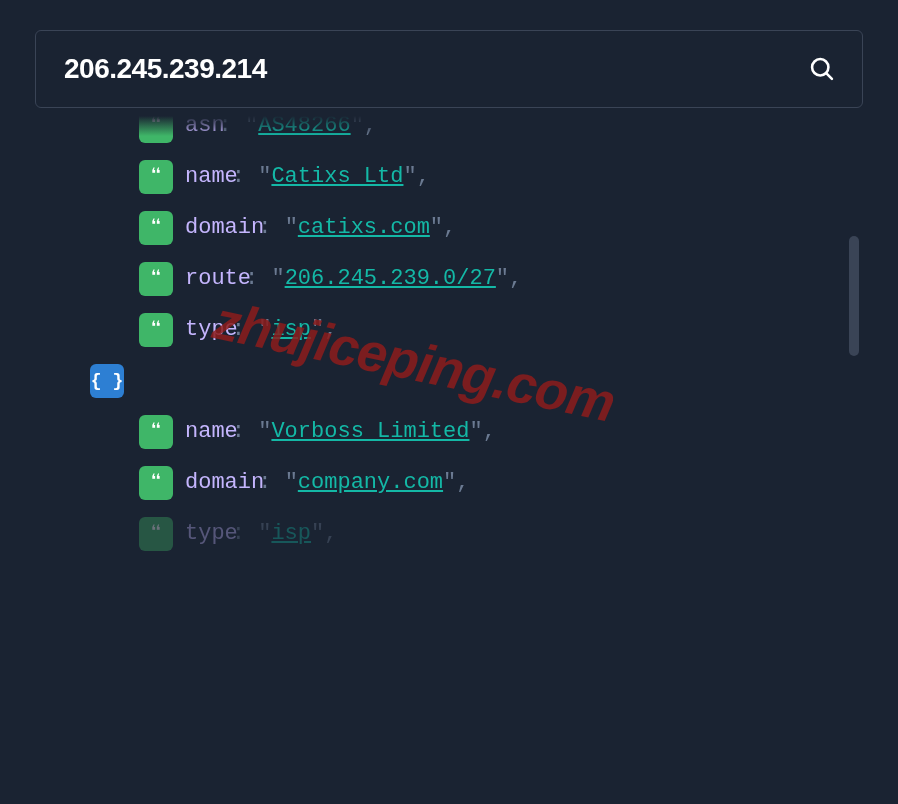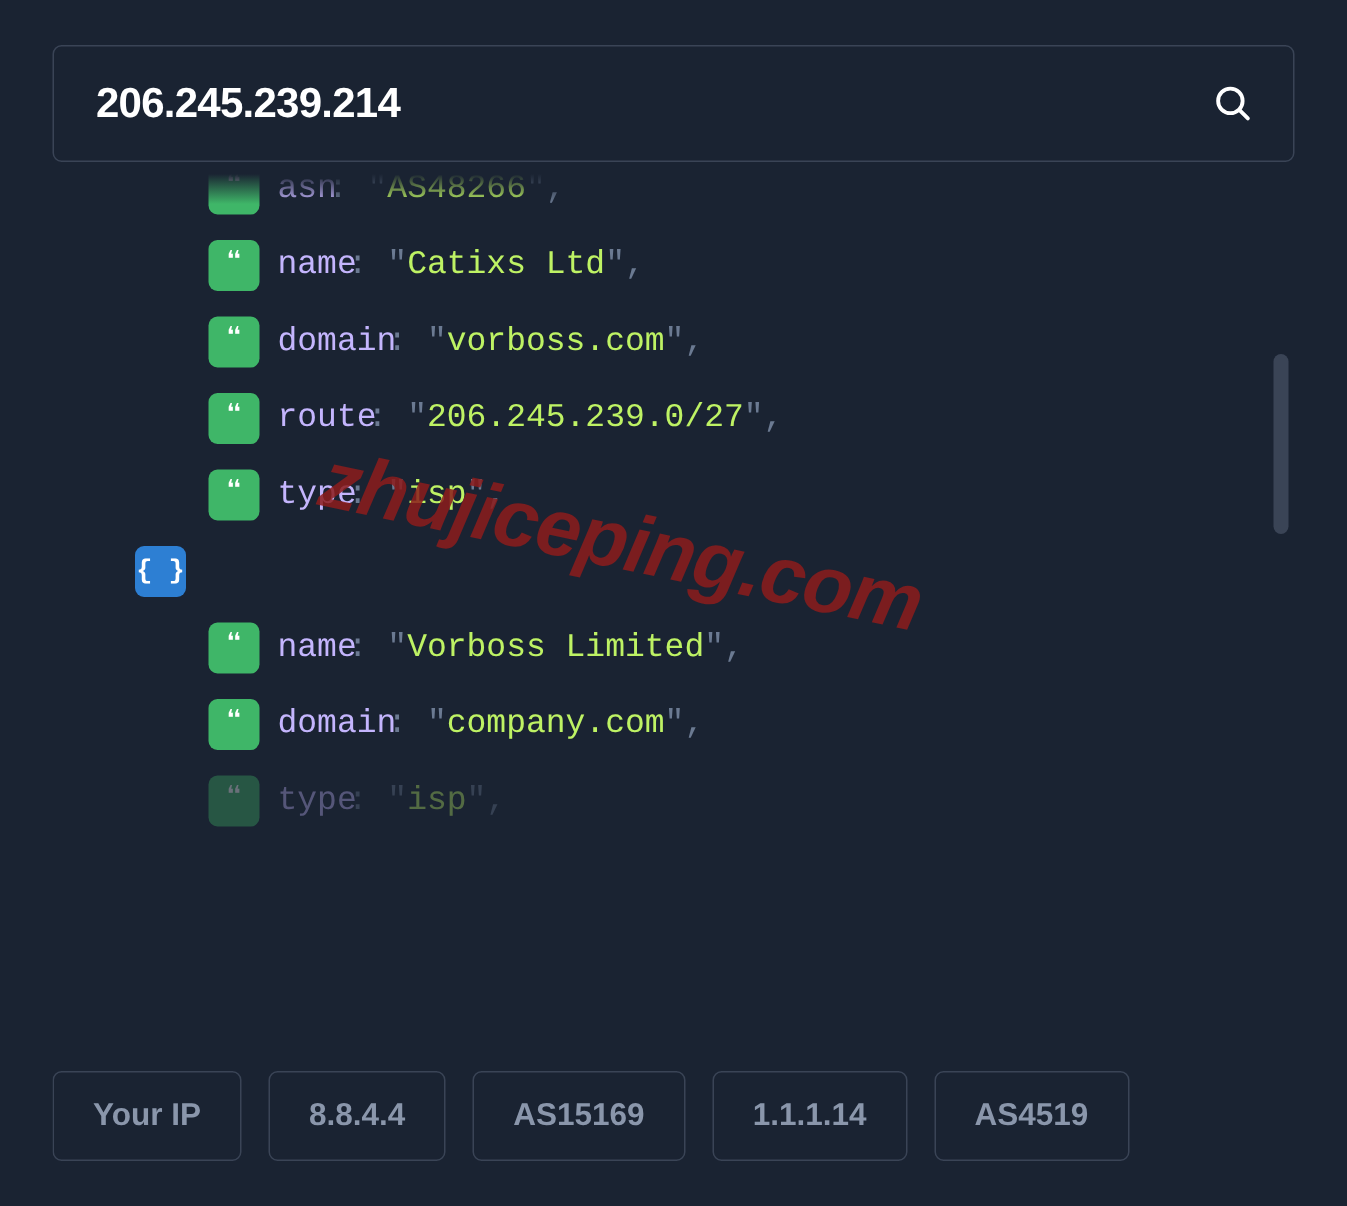--- a/index.html
+++ b/index.html
@@ -82,21 +82,21 @@
     font-size: 20px;
   }
   .badge-obj {
     background: #2d7fd3;
     color: #fff;
     font-size: 18px;
   }
   .key { color: #c4b5fd; }
   .colon { color: #6b7a92; margin-left: -6px; }
   .quote { color: #6b7a92; }
-  .str { color: #bef264; }
+  .str { color: #14b8a6; text-decoration: underline; }
   .objtype { color: #6b7a92; }
   .comma { color: #6b7a92; }
   .faded { opacity: 0.35; }
   .fade-top {
     position: absolute;
     top: 0; left: 0; right: 0;
     height: 20px;
     background: linear-gradient(to bottom, #1a2332 0%, rgba(26,35,50,0) 100%);
     pointer-events: none;
     z-index: 2;
@@ -188,21 +188,21 @@
         <span>
           <span class="key">name</span><span class="colon">:</span>
           <span class="quote"> "</span><span class="str">Catixs Ltd</span><span class="quote">"</span><span class="comma">,</span>
         </span>
       </div>
 
       <div class="json-row indent-2">
         <span class="badge badge-str">❝</span>
         <span>
           <span class="key">domain</span><span class="colon">:</span>
-          <span class="quote"> "</span><span class="str">vorboss.com</span><span class="quote">"</span><span class="comma">,</span>
+          <span class="quote"> "</span><span class="str">catixs.com</span><span class="quote">"</span><span class="comma">,</span>
         </span>
       </div>
 
       <div class="json-row indent-2">
         <span class="badge badge-str">❝</span>
         <span>
           <span class="key">route</span><span class="colon">:</span>
           <span class="quote"> "</span><span class="str">206.245.239.0/27</span><span class="quote">"</span><span class="comma">,</span>
         </span>
       </div>
@@ -240,23 +240,16 @@
         <span>
           <span class="key">type</span><span class="colon">:</span>
           <span class="quote"> "</span><span class="str">isp</span><span class="quote">"</span><span class="comma">,</span>
         </span>
       </div>
 
     </div>
     <div class="fade-bottom"></div>
   </div>
 
-  <div class="chips-row">
-    <button class="chip">Your IP</button>
-    <button class="chip">8.8.4.4</button>
-    <button class="chip">AS15169</button>
-    <button class="chip">1.1.1.14</button>
-    <button class="chip">AS4519</button>
-  </div>
 
 </div>
 
 <div class="watermark">zhujiceping.com</div>
 
 </body></html>

